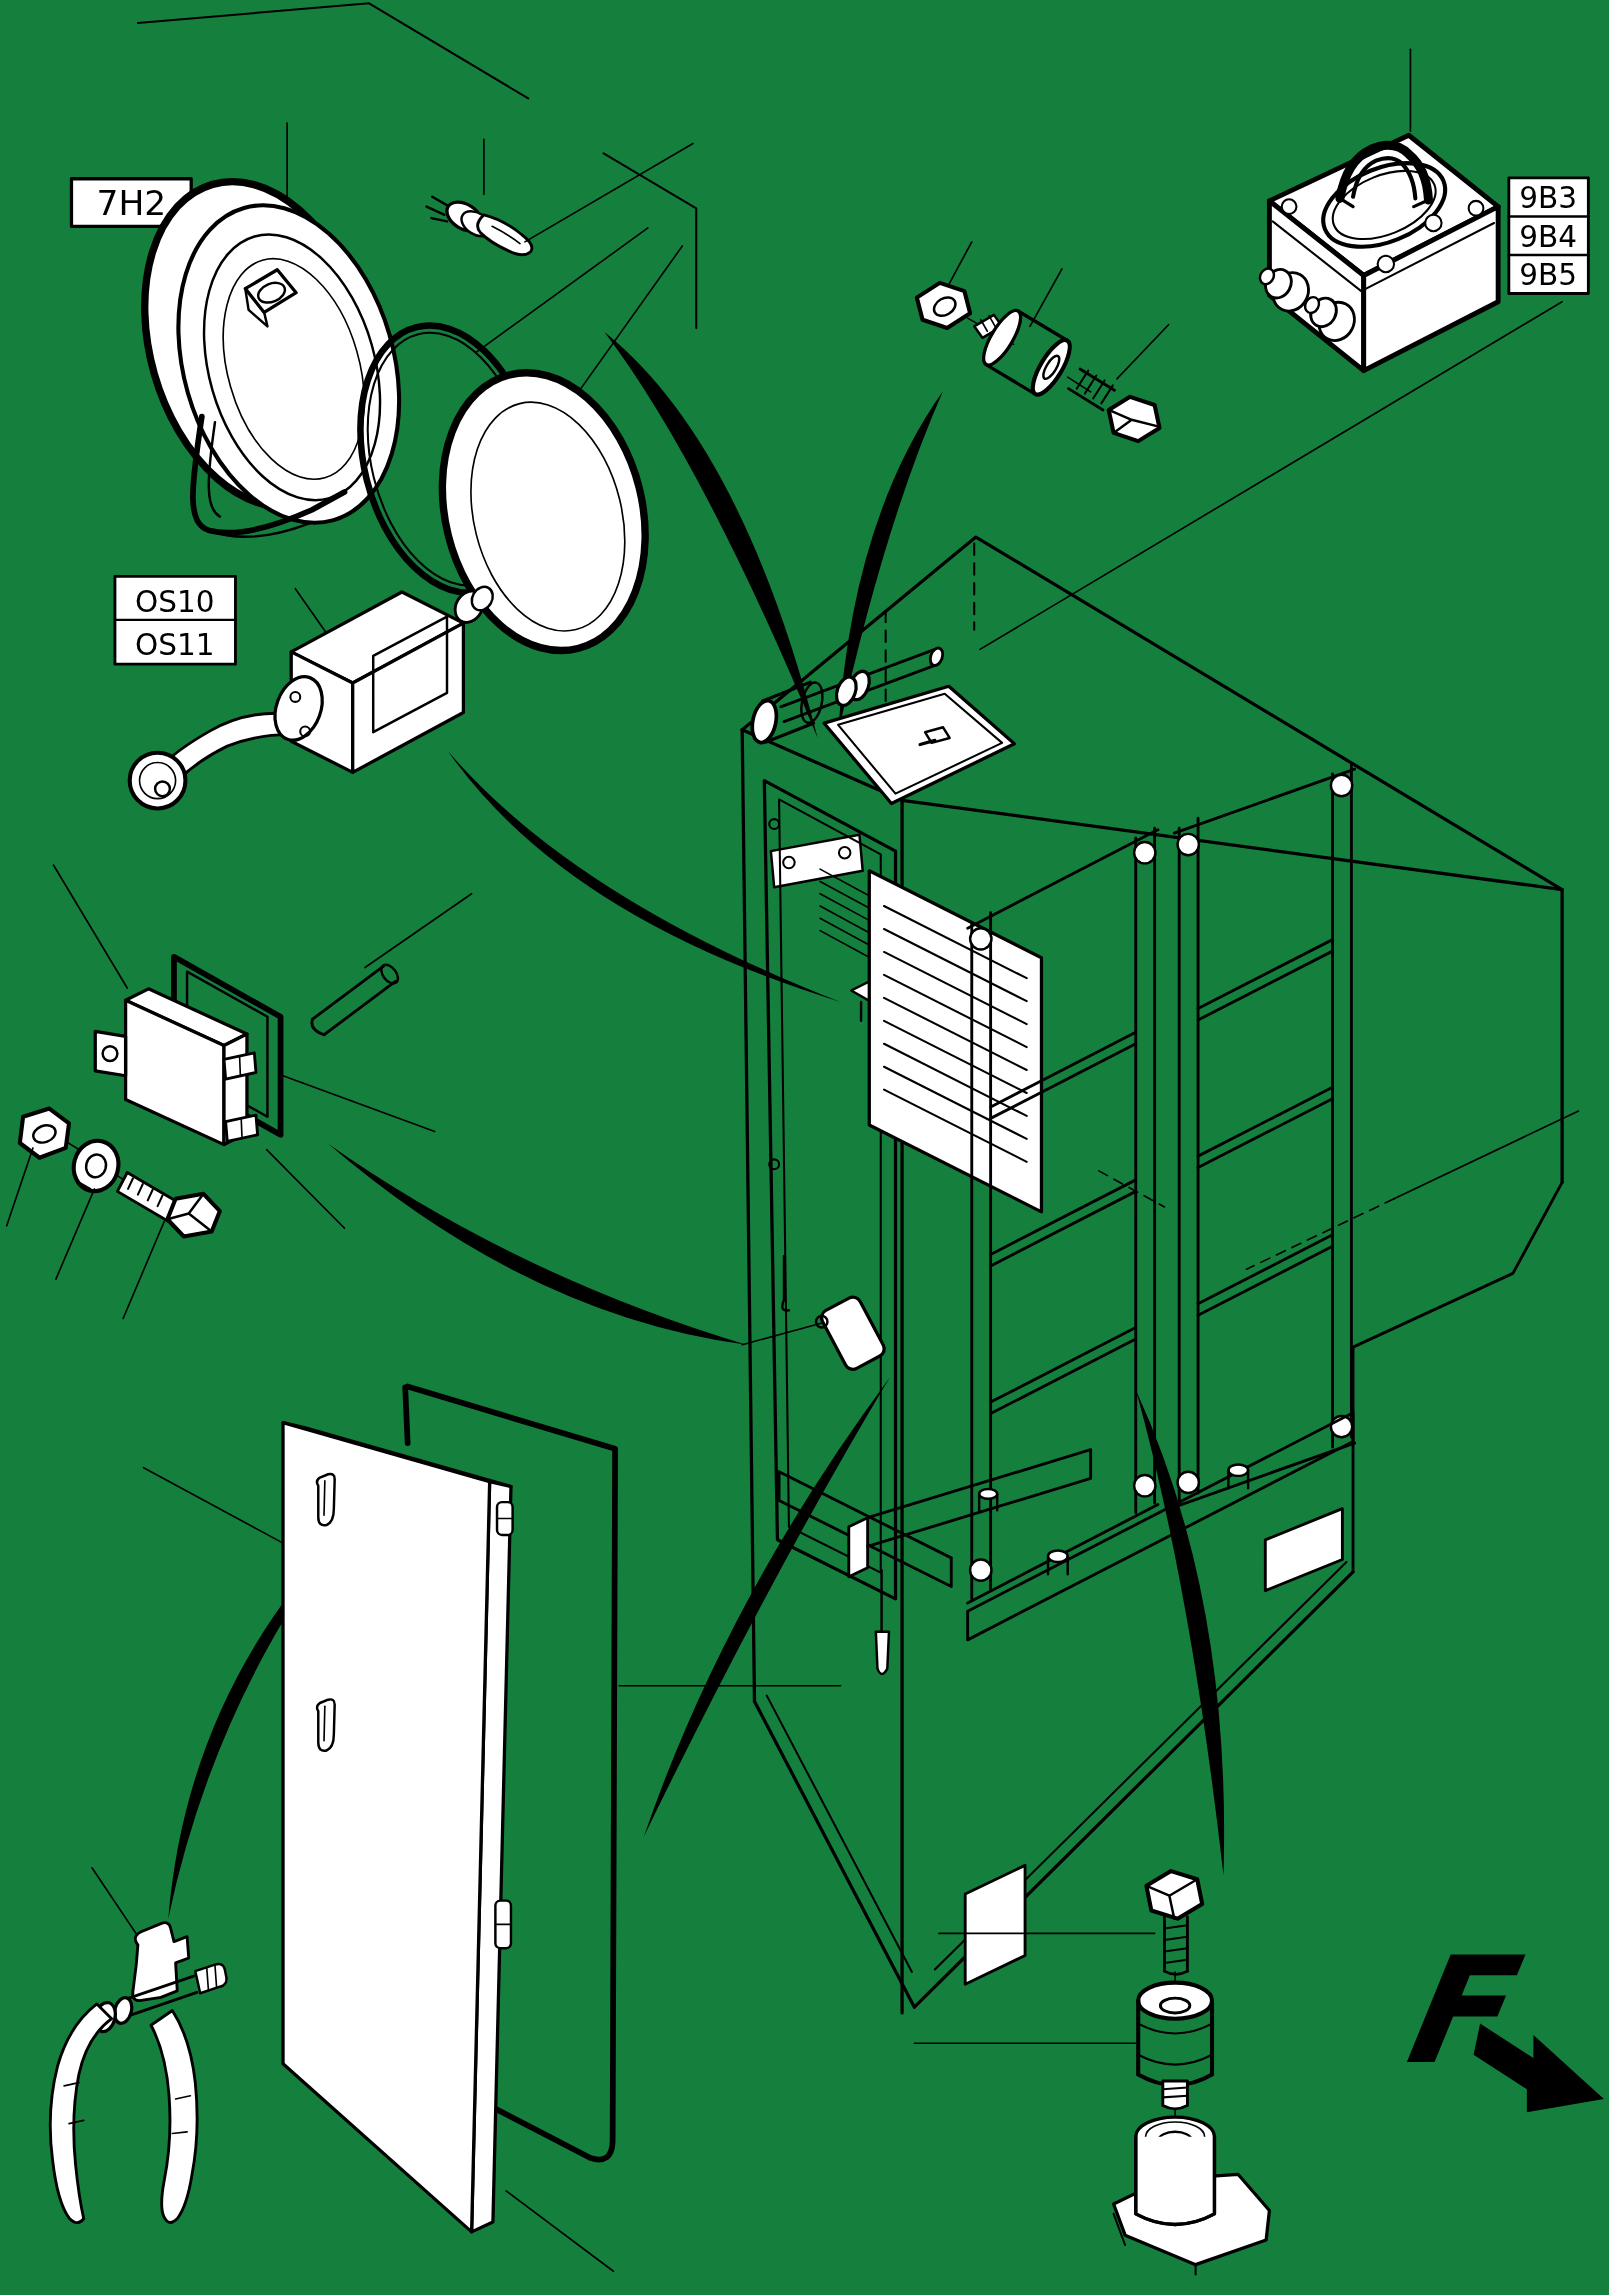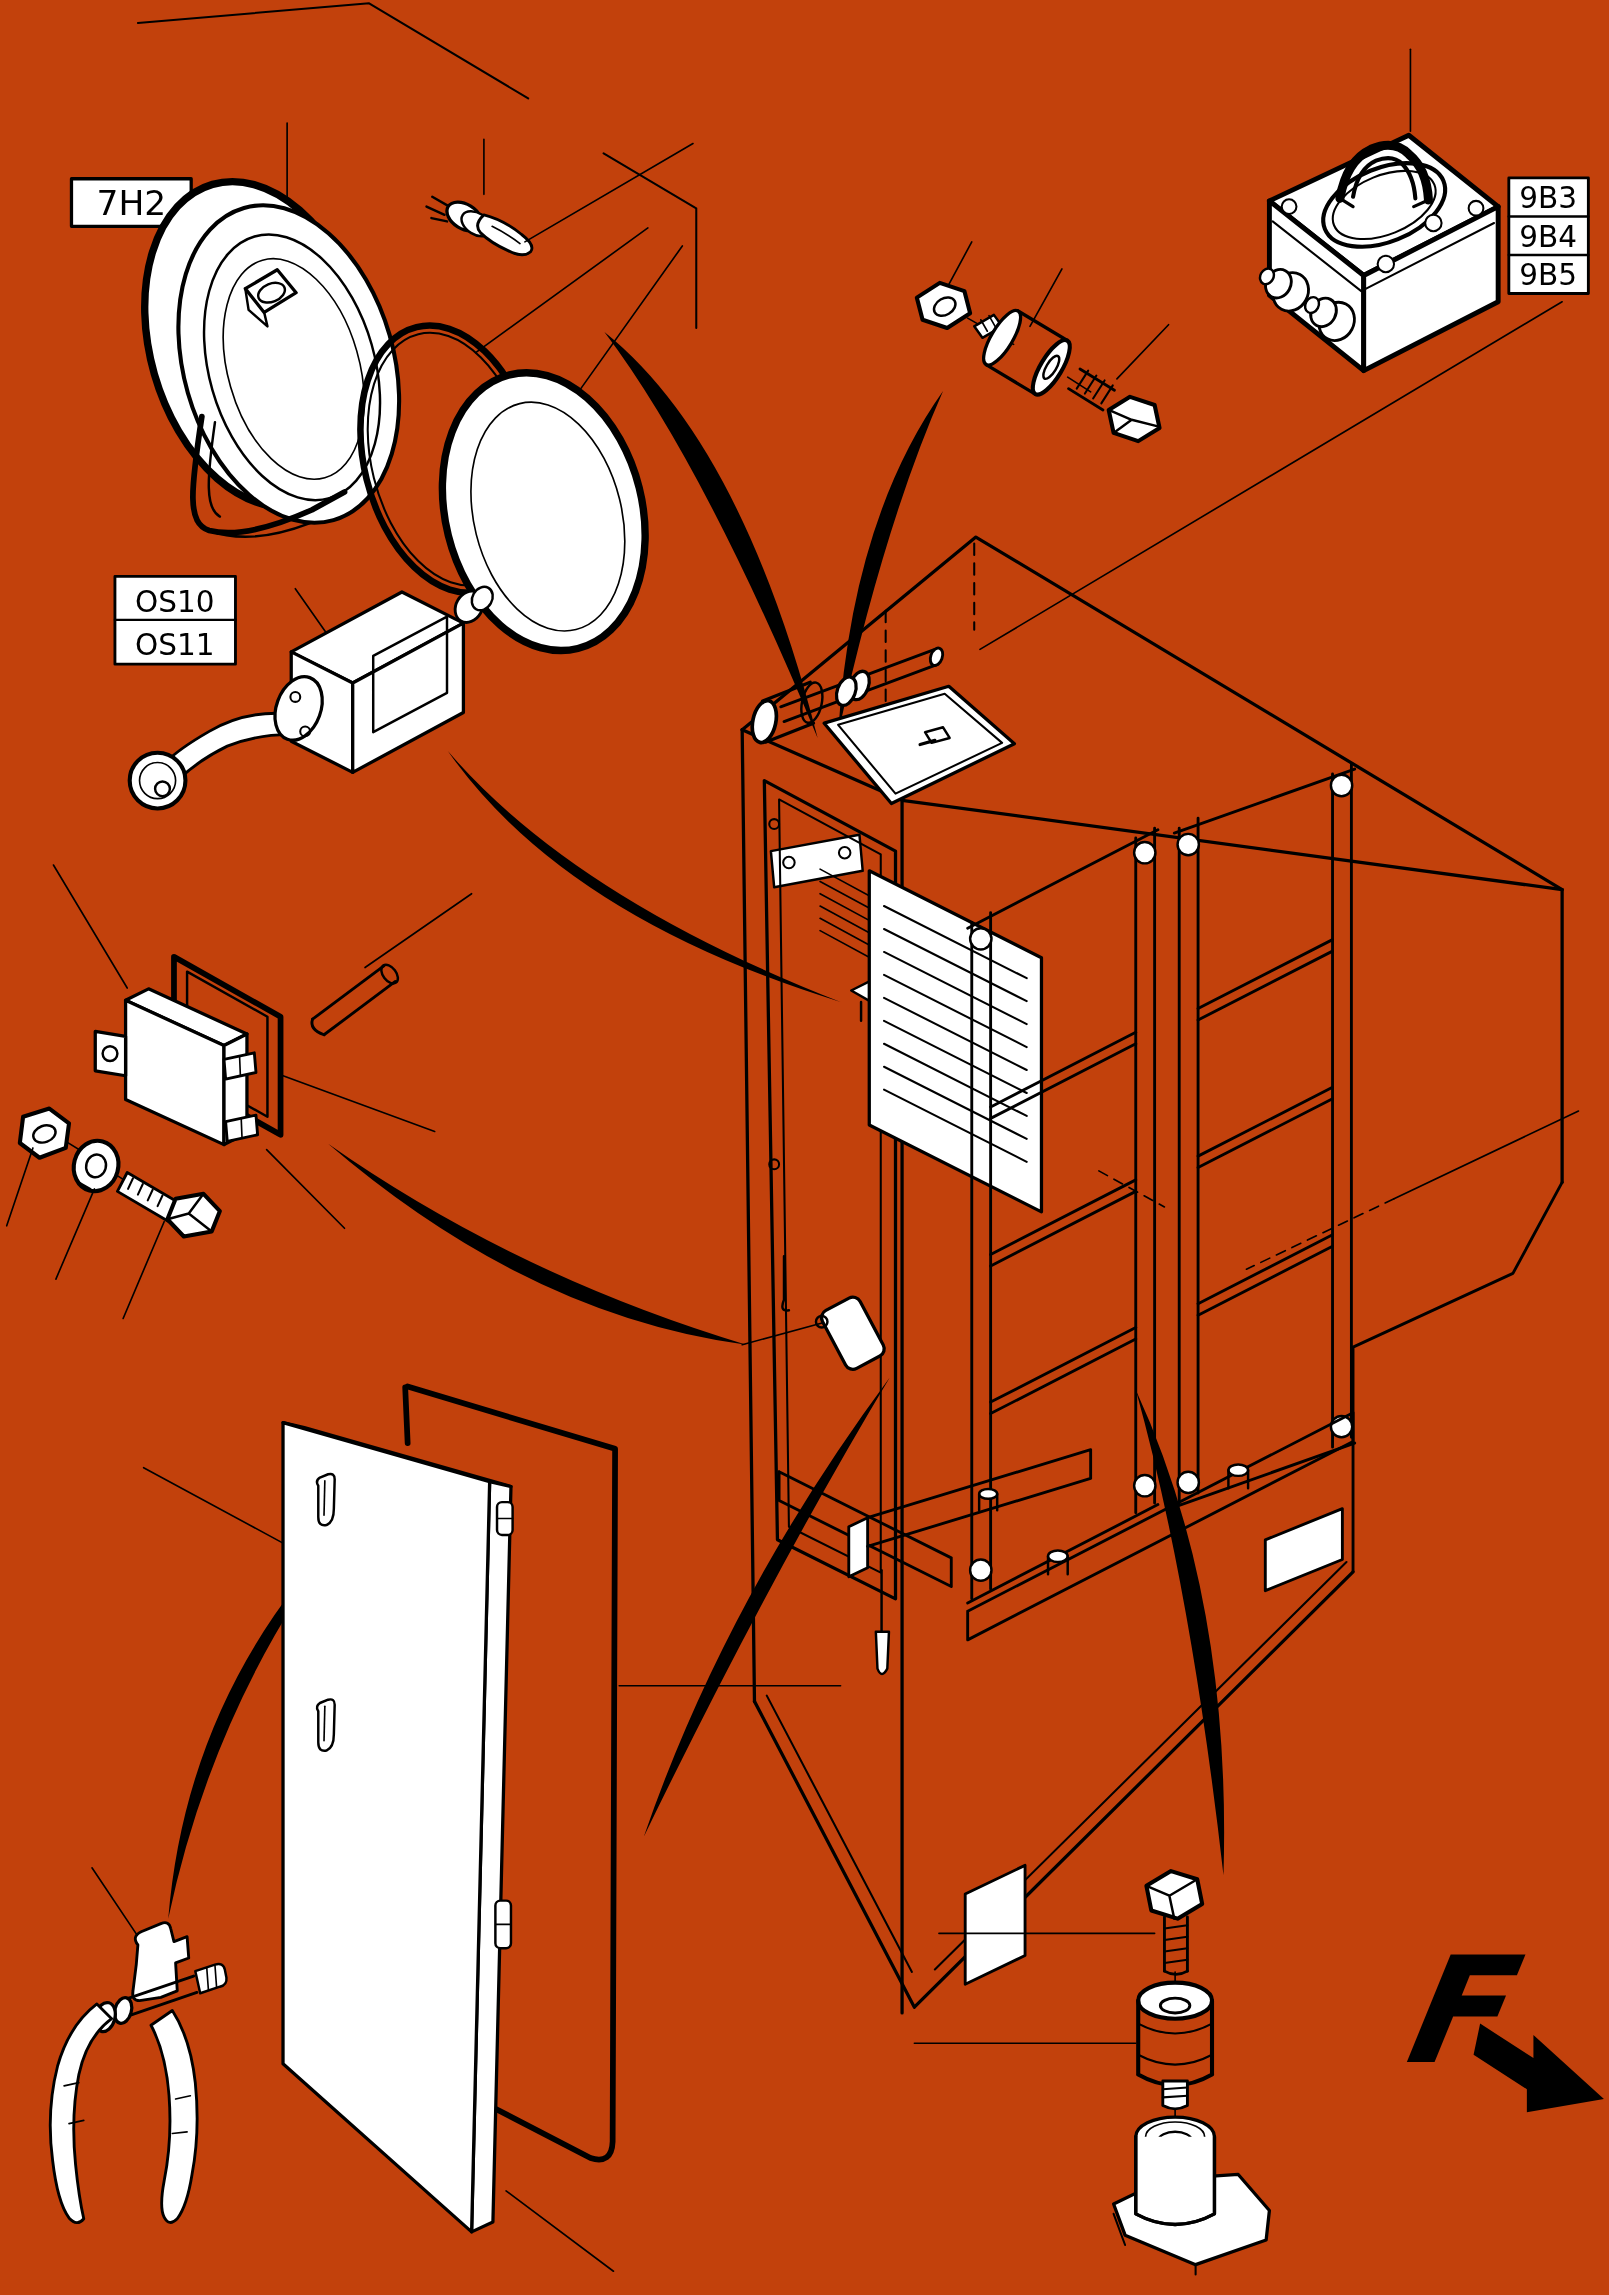--- a/index.html
+++ b/index.html
@@ -1,16 +1,16 @@
 <!DOCTYPE html>
 <html style="font-size:13px"><head>
 <meta charset="utf-8">
 <style>
   html,body{margin:0;padding:0;background:#fff;}
-  .page{position:relative;width:1609px;height:2295px;background:#c2410c;overflow:hidden;}
+  .page{position:relative;width:1609px;height:2295px;background:#15803d;overflow:hidden;}
   svg{display:block;width:100%;height:100%;}
   .ln{stroke:#000;fill:none;stroke-linecap:round;stroke-linejoin:round;}
   .fw{stroke:#000;fill:#fff;stroke-linejoin:round;stroke-linecap:round;}
   .blk{fill:#000;stroke:none;}
   .lbl{font-family:"DejaVu Sans","Liberation Sans",sans-serif;font-size:42px;fill:#000;}
   .lbl-s{font-family:"DejaVu Sans","Liberation Sans",sans-serif;font-size:36px;fill:#000;}
   .fbig{font-family:"DejaVu Sans","Liberation Sans",sans-serif;font-size:180px;font-weight:bold;font-style:italic;fill:#000;}
 </style>
 </head>
 <body>

